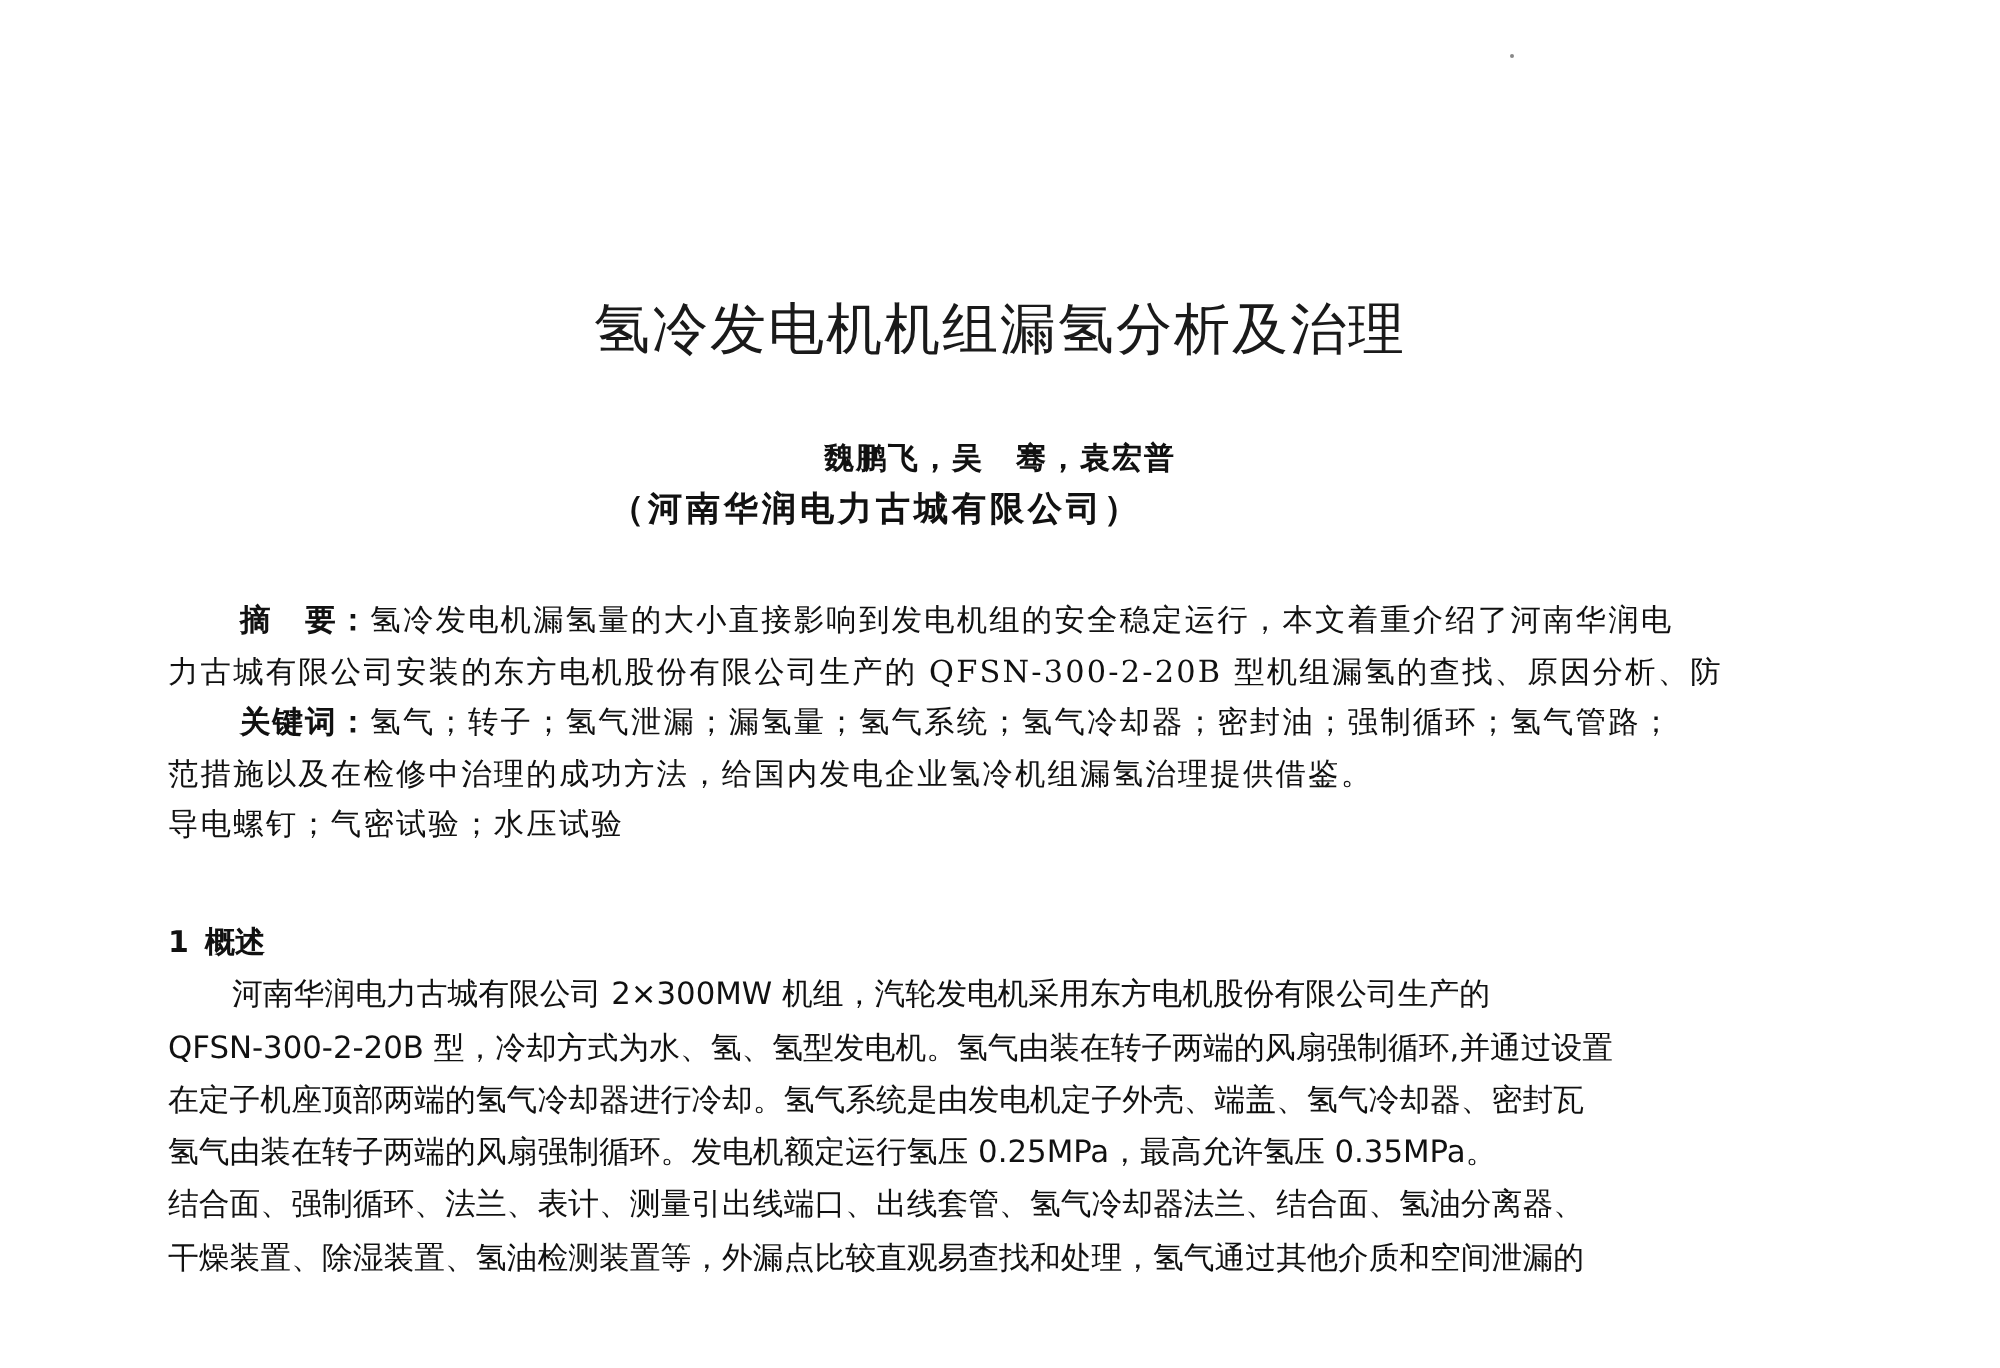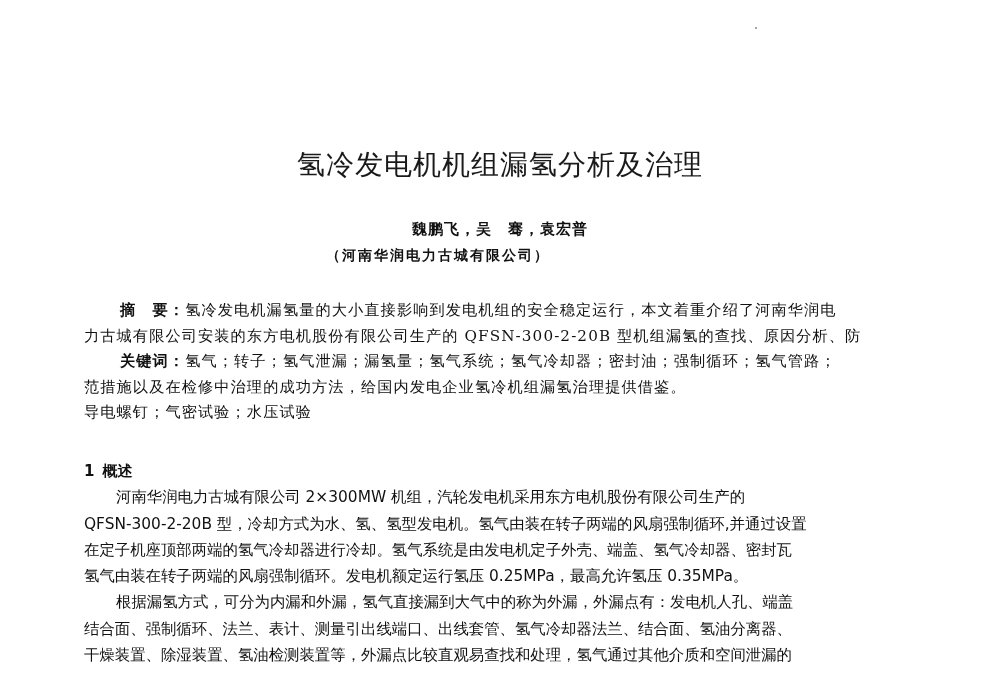--- a/index.html
+++ b/index.html
@@ -54,21 +54,21 @@
       letter-spacing: 1px;
       line-height: 20px;
     }
     .affiliation {
       position: absolute;
       left: 0;
       width: 876px;
       top: 245px;
       text-align: center;
       font-family: "DejaVu Serif", serif;
-      font-size: 14px;
+      font-size: 17px;
       font-weight: bold;
       letter-spacing: 2px;
       line-height: 20px;
     }
     .abstract {
       position: absolute;
       left: 84px;
       top: 298px;
       width: 832px;
       font-family: "DejaVu Serif", serif;
@@ -120,17 +120,16 @@
     <span class="line">导电螺钉；气密试验；水压试验</span>
   </div>
 
   <div class="body-text">
     <div class="section-heading"><span class="num">1</span><span>概述</span></div>
     <span class="line para">河南华润电力古城有限公司 2×300MW 机组，汽轮发电机采用东方电机股份有限公司生产的</span>
     <span class="line">QFSN-300-2-20B 型，冷却方式为水、氢、氢型发电机。氢气由装在转子两端的风扇强制循环,并通过设置</span>
     <span class="line">在定子机座顶部两端的氢气冷却器进行冷却。氢气系统是由发电机定子外壳、端盖、氢气冷却器、密封瓦</span>
     <span class="line">氢气由装在转子两端的风扇强制循环。发电机额定运行氢压 0.25MPa，最高允许氢压 0.35MPa。</span>
 
-    <span class="line para">根据漏氢方式，可分为内漏和外漏，氢气直接漏到大气中的称为外漏，外漏点有：发电机人孔、端盖</span>
     <span class="line">结合面、强制循环、法兰、表计、测量引出线端口、出线套管、氢气冷却器法兰、结合面、氢油分离器、</span>
     <span class="line">干燥装置、除湿装置、氢油检测装置等，外漏点比较直观易查找和处理，氢气通过其他介质和空间泄漏的</span>
   </div>
 </div>
 
 </body></html>

